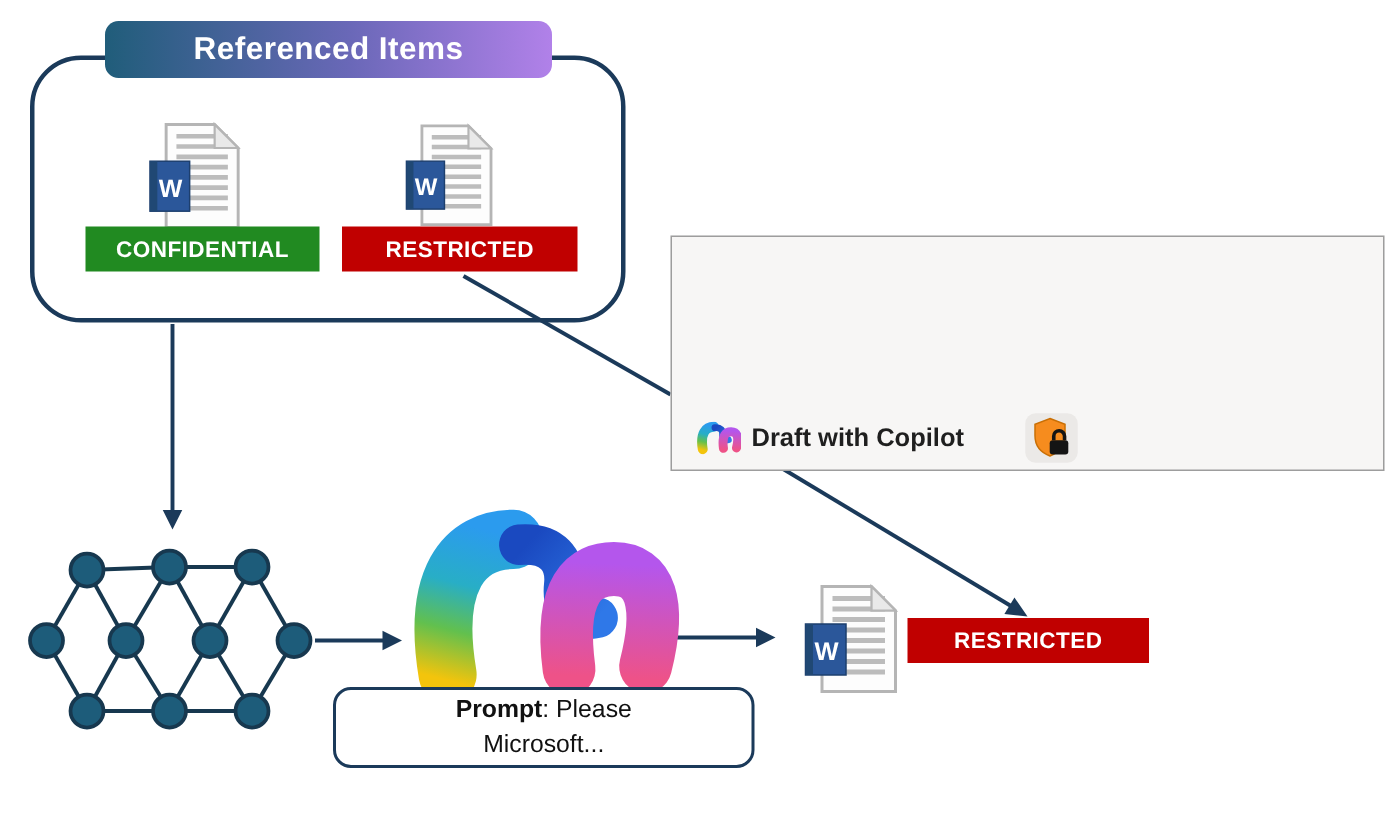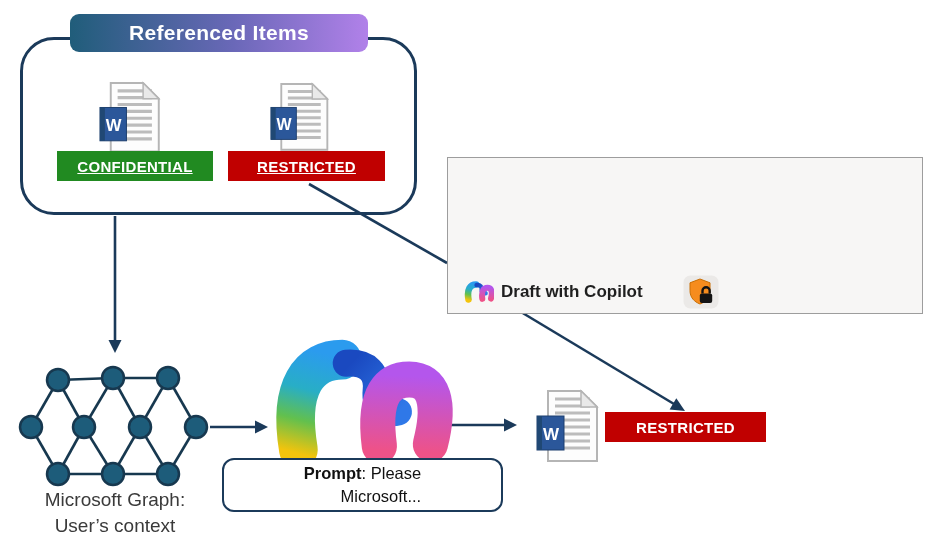--- a/index.html
+++ b/index.html
@@ -8,38 +8,38 @@
   .canvas svg.layer{position:absolute;left:0;top:0;z-index:1;}
   .abs{position:absolute;box-sizing:border-box;}
 
   #ref-box{left:20px;top:37px;width:397px;height:178px;border:3px solid #1b3a5a;
            border-radius:34px;z-index:2;background:transparent;}
   #ref-header{left:70px;top:14px;width:298px;height:38px;border-radius:9px;z-index:3;
               background:linear-gradient(90deg,#205d7a 0%,#6a68b8 55%,#b181e9 100%);
               color:#fff;font-size:21px;font-weight:bold;letter-spacing:.3px;
               display:flex;align-items:center;justify-content:center;}
   .doc-label{height:30px;display:flex;align-items:center;justify-content:center;
-             color:#fff;font-weight:bold;font-size:15px;letter-spacing:.3px;z-index:3;text-decoration:underline;}
+             color:#fff;font-weight:bold;font-size:15px;letter-spacing:.3px;z-index:3;}
   #label-conf{left:57px;top:151px;width:156px;}
   #label-restr{left:228px;top:151px;width:157px;}
 
   #tooltip{left:447px;top:157px;width:476px;height:157px;background:#f7f6f5;
            border:1.5px solid #9d9d9d;z-index:2;}
   #speech{position:absolute;left:13px;top:22px;width:438px;height:88px;background:#fff;
           border:2px solid #595959;border-radius:10px;box-sizing:border-box;
           box-shadow:2px 3px 5px rgba(0,0,0,.25);
           padding:6px 0 0 17px;font-size:15.5px;line-height:26px;color:#1e1e1e;}
   #tt-footer{position:absolute;left:0;top:112px;width:100%;height:44px;
              display:flex;align-items:center;padding-left:16px;box-sizing:border-box;}
   #tt-footer .cp-label{font-size:17px;font-weight:bold;color:#1f1f1f;margin-left:7px;}
   #tt-footer .shield-wrap{margin-left:40px;display:flex;align-items:center;}
 
   #prompt-box{left:222px;top:458px;width:281px;height:54px;background:#fff;
               border:2.5px solid #1b3a5a;border-radius:12px;z-index:3;
-              display:flex;align-items:center;justify-content:center;text-align:right;
+              display:flex;align-items:center;justify-content:center;text-align:center;
               font-size:16.5px;line-height:23px;color:#111;}
   #graph-caption{left:8px;top:487px;width:214px;text-align:center;font-size:19px;
                  line-height:26px;color:#3a3a3a;z-index:2;}
   #out-label{left:605px;top:412px;width:161px;height:30px;z-index:2;
              display:flex;align-items:center;justify-content:center;
              color:#fff;font-weight:bold;font-size:15px;letter-spacing:.3px;}
 </style>
 </head>
 <body>
 
@@ -180,20 +180,16 @@
     </div>
   </div>
 
   <div class="abs" id="prompt-box">
     <div>
       <b>Prompt</b><span>: Please</span><br>
       <span>Microsoft...</span>
     </div>
   </div>
 
-  <div class="abs" id="graph-caption">
-    <div>Microsoft Graph:</div>
-    <div>User’s context</div>
-  </div>
 
   <div class="abs" id="out-label" style="background: rgb(192, 0, 0);">RESTRICTED</div>
 
 </div>
 
 </body></html>

